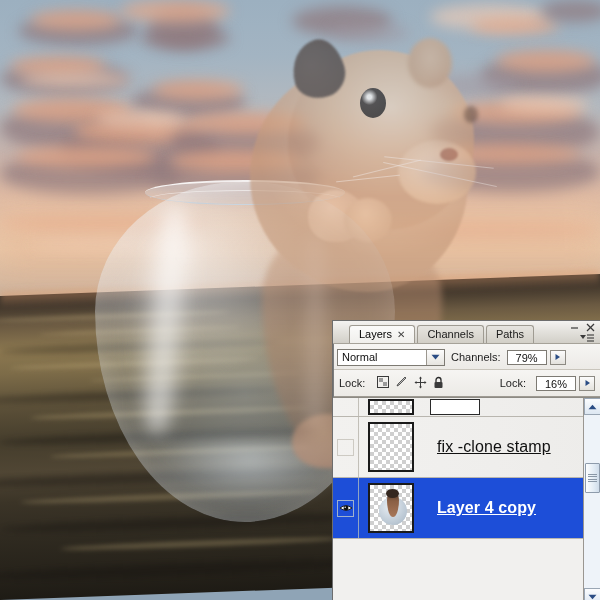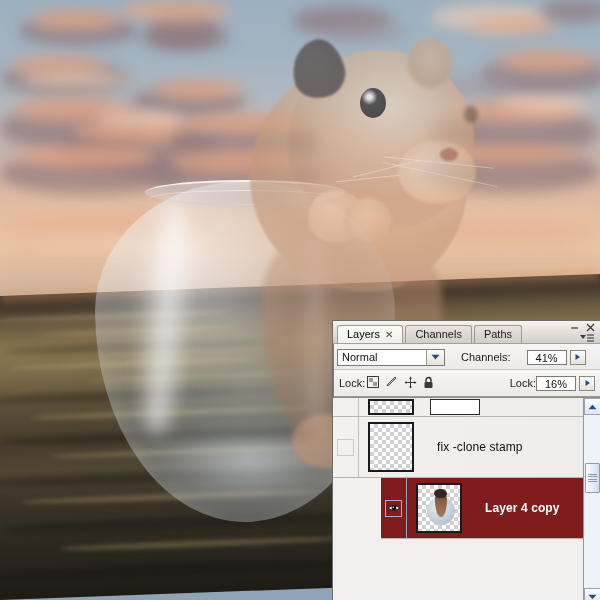--- a/index.html
+++ b/index.html
@@ -237,21 +237,21 @@
     border-bottom: 1px solid #a6a299;
   }
   .win-btns {
     position:absolute; right:4px; top:0px;
     display:flex; gap:5px; align-items:center; height:13px;
   }
   .win-btn { width:11px; height:11px; position:relative; cursor:default; }
   .win-btn svg { display:block; }
 
   .tabstrip {
-    position:absolute; left:0; top:4px; height:18px;
+    position:absolute; left:12px; top:4px; height:18px;
     display:flex; align-items:flex-end; padding-left:4px;
   }
   .tab {
     height:17px;
     line-height:17px;
     padding: 0 9px;
     font-size: 11px;
     background: linear-gradient(to bottom,#e6e4df,#d2cfc7);
     border:1px solid #9f9b92;
     border-bottom:none;
@@ -277,21 +277,21 @@
 
   .panel-body {
     background: #f0efec;
     border-bottom: 1px solid #b6b2a9;
   }
 
   .row-blend {
     display:flex; align-items:center;
     height:22px;
     padding: 2px 5px 1px 4px;
-    gap:16px;
+    gap:6px;
     background: linear-gradient(to bottom,#f6f5f3,#eceae6);
     border-bottom:1px solid #c9c5bc;
   }
   .combo {
     position:relative;
     width: 108px; height:17px;
     background:#fff;
     border:1px solid #7d7a73;
     display:flex; align-items:center;
     box-sizing:border-box;
@@ -316,21 +316,21 @@
     background: linear-gradient(to bottom,#fcfcfc,#e4e2dd);
     border:1px solid #8d8a83;
     display:flex;align-items:center;justify-content:center;
     box-sizing:border-box;
   }
 
   .row-lock {
     display:flex; align-items:center;
     height:22px;
     padding: 2px 5px 2px 6px;
-    gap:0;
+    gap:10px;
     background: linear-gradient(to bottom,#f6f5f3,#eceae6);
     border-bottom:1px solid #9e9a92;
   }
   .lock-icons { display:flex; align-items:center; gap:6px; margin-left:2px; }
   .spacer { flex:1; }
 
   
   .layer-list {
     position:relative;
     height: 207px;
@@ -342,23 +342,22 @@
     position:relative;
     display:flex; align-items:center;
     height: 61px;
     border-bottom:1px solid #b9b6af;
     box-sizing:border-box;
     background: linear-gradient(to right,#f2f1ef,#edecea);
     padding-left: 0px;
   }
   .layer-row.partial { height:19px; border-bottom:1px solid #b9b6af; }
   .layer-row.selected {
-    background: #7f1d1d;
+    background: #1d4ed8;
     color:#fff;
-    margin-left:48px;
   }
   .eye-cell {
     width: 26px; min-width:26px; height:100%;
     display:flex; align-items:center; justify-content:center;
     border-right:1px solid #c2bfb8;
     box-sizing:border-box;
   }
   .eye-box {
     width:15px; height:15px;
     border:1px solid #c3c0b9;
@@ -386,22 +385,23 @@
   }
   .thumb.white-mask {
     background-image:none;
     background-color:#ffffff;
     border:1px solid #2a2a2a;
     width:50px; height:16px;
   }
   .thumb.partialthumb { height:16px; }
   .layer-name {
     padding-left: 14px;
-    font-size: 12px;
+    font-size: 16px;
     letter-spacing:0.1px;
+    text-decoration:underline;
   }
   .layer-row.selected .layer-name { font-weight:bold; color:#ffffff; }
 
   
   .t-hamster-bowl {
     position:absolute; left:9px; top:12px; width:28px; height:28px;
     border-radius:50%;
     background: radial-gradient(circle at 40% 35%, #e8eef4, #b9c6d2 70%, #9dadbc 100%);
   }
   .t-hamster-body {
@@ -608,21 +608,21 @@
         <div class="combo">
           <span class="combo-text">Normal</span>
           <span class="combo-arrow">
             <svg width="9" height="6" viewBox="0 0 9 6">
                 <polygon points="0.5,0.8 8.5,0.8 4.5,5.4" fill="#2a4c84"></polygon>
               </svg>
           </span>
         </div>
         <span class="lbl">Channels:</span>
         <div class="spinfield">
-          <div class="numbox">41%</div>
+          <div class="numbox">79%</div>
           <div class="spinbtn">
             <svg width="7" height="8" viewBox="0 0 7 8">
                 <polygon points="1.5,1 6,4 1.5,7" fill="#2a4c84"></polygon>
               </svg>
           </div>
         </div>
       </div>
 
       <div class="row-lock">
         <span class="lbl">Lock:</span>

